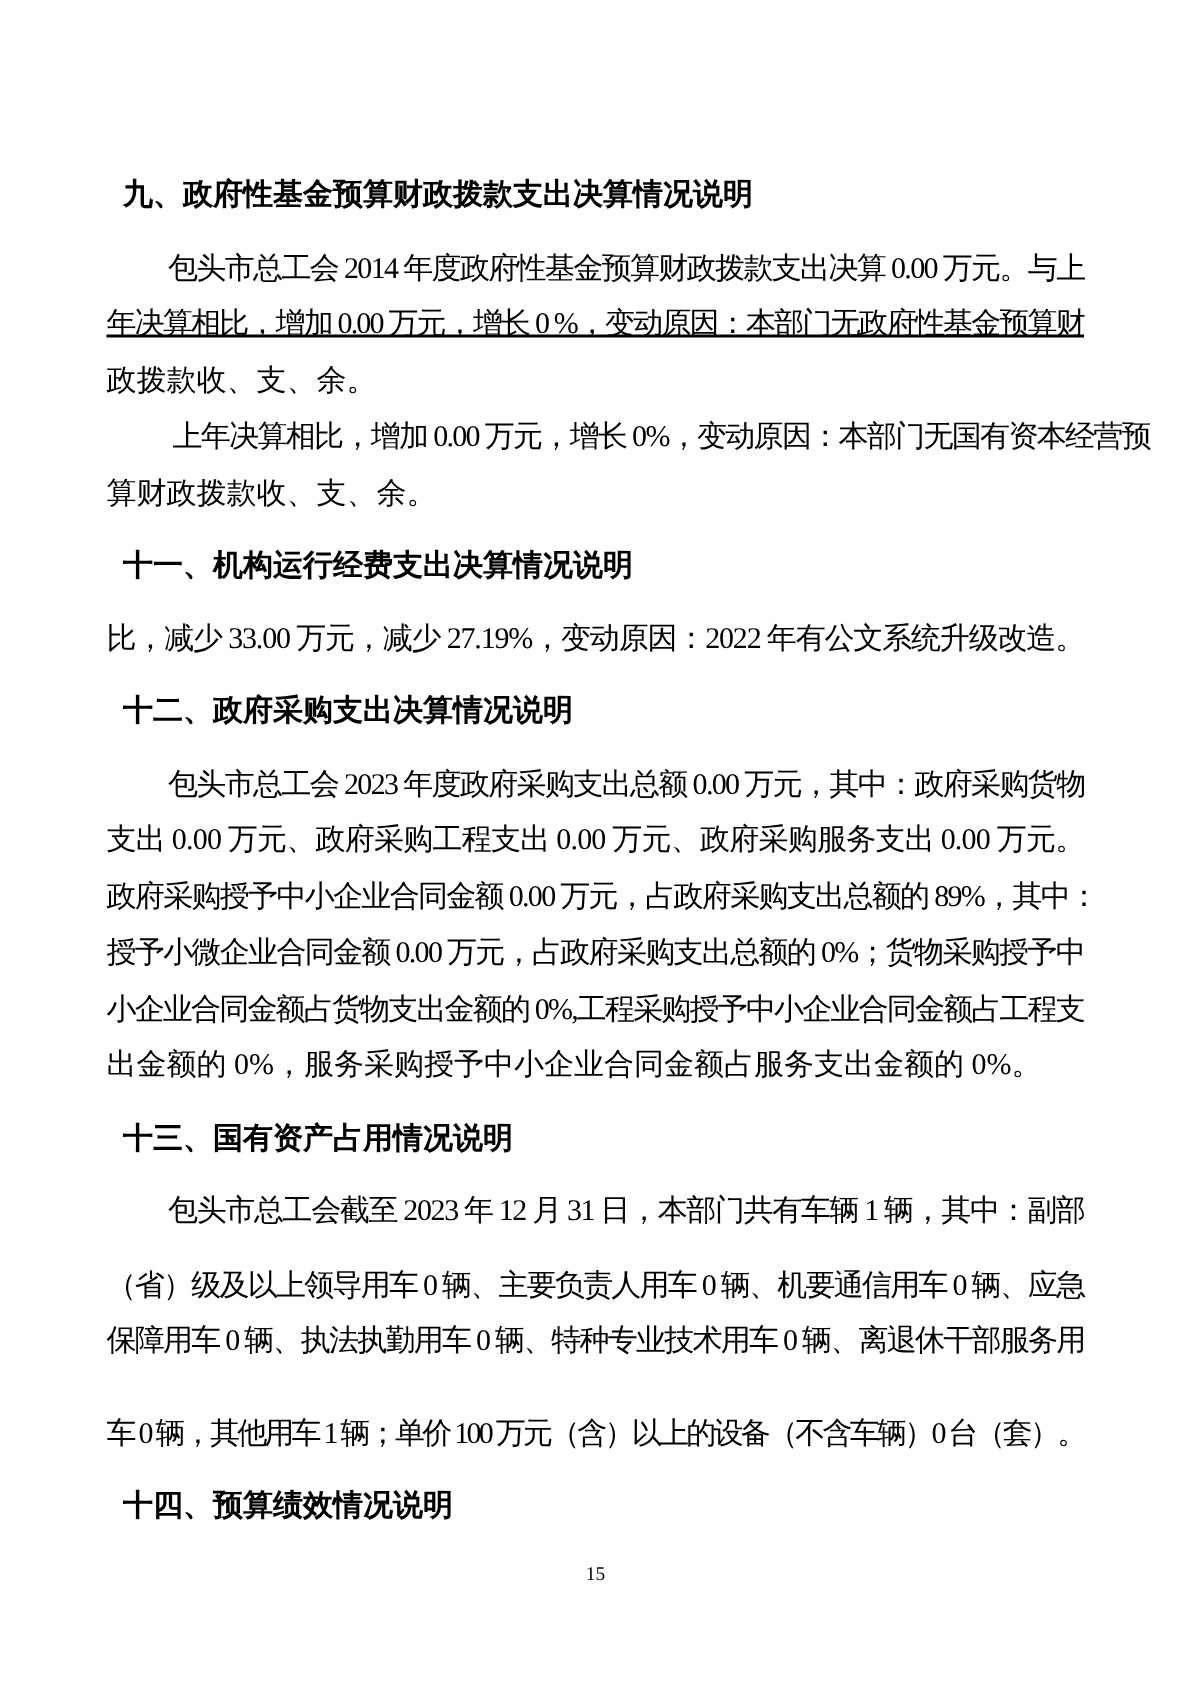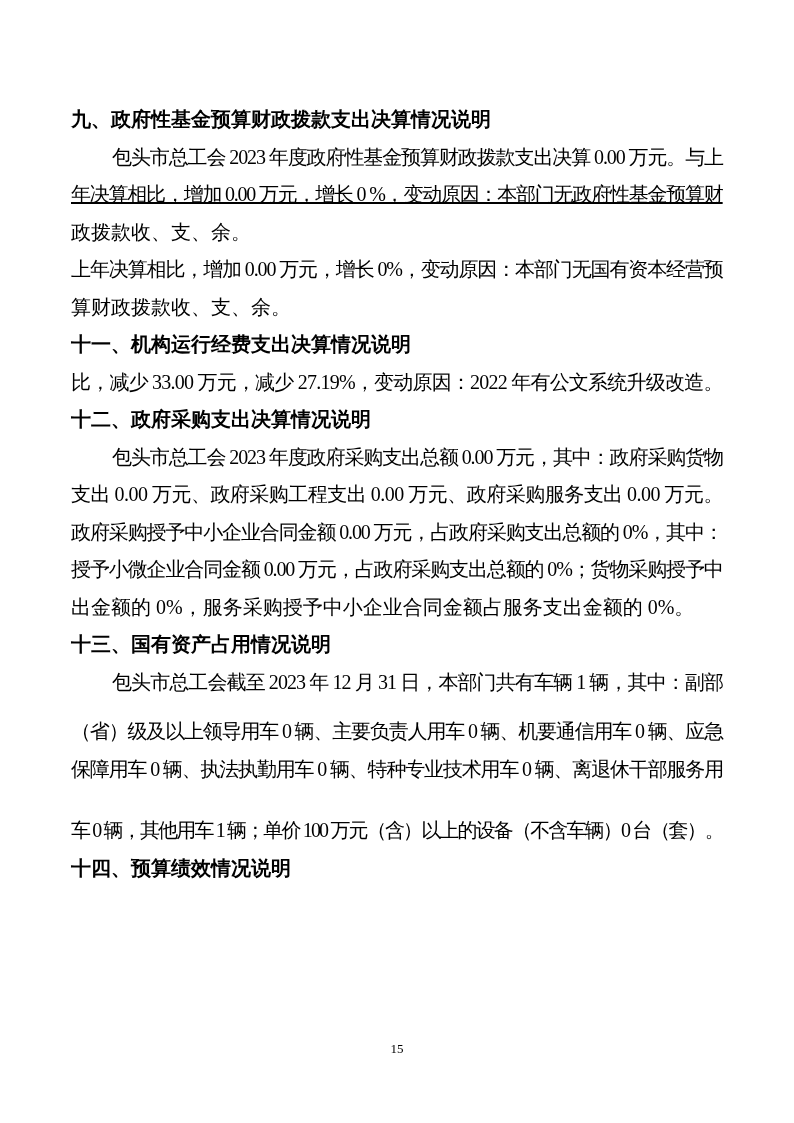--- a/index.html
+++ b/index.html
@@ -19,21 +19,21 @@
   }
   .ln {
     margin: 0; padding: 0;
     font-size: 20px;
     line-height: 37.5px;
     height: 37.5px;
     white-space: nowrap;
     font-family: "Liberation Serif", serif;
   }
   .hd {
-    margin: 0; padding: 0;
+    margin: 11px; padding: 0;
     font-size: 20px;
     line-height: 37.5px;
     height: 37.5px;
     font-weight: bold;
     font-family: "Liberation Sans", sans-serif;
     white-space: nowrap;
   }
   .indent { text-indent: 41px; }
   .pageno {
     position: absolute;
@@ -46,41 +46,42 @@
   }
 </style>
 </head>
 <body>
 
 <div class="page">
   <div class="content">
 
     <section>
       <div class="hd">九、政府性基金预算财政拨款支出决算情况说明</div>
-      <p class="ln fit indent" style="letter-spacing: -1.1px;">包头市总工会 2023 年度政府性基金预算财政拨款支出决算 0.00 万元。与上</p>
+      <p class="ln fit indent" style="letter-spacing: -1.1px;">包头市总工会 2014 年度政府性基金预算财政拨款支出决算 0.00 万元。与上</p>
       <p class="ln fit" style="letter-spacing: -1.22px; text-decoration: underline;">年决算相比，增加 0.00 万元，增长 0 %，变动原因：本部门无政府性基金预算财</p>
       <p class="ln last" style="letter-spacing: 0px;">政拨款收、支、余。</p>
     </section>
 
     <section>
-      <p class="ln fit" style="letter-spacing: -1.125px;">上年决算相比，增加 0.00 万元，增长 0%，变动原因：本部门无国有资本经营预</p>
+      <p class="ln fit" style="letter-spacing: -1.125px; margin-left: 44px;">上年决算相比，增加 0.00 万元，增长 0%，变动原因：本部门无国有资本经营预</p>
       <p class="ln last" style="letter-spacing: 0px;">算财政拨款收、支、余。</p>
     </section>
 
     <section>
       <div class="hd">十一、机构运行经费支出决算情况说明</div>
       <p class="ln last" style="letter-spacing: -0.778px;">比，减少 33.00 万元，减少 27.19%，变动原因：2022 年有公文系统升级改造。</p>
     </section>
 
     <section>
       <div class="hd">十二、政府采购支出决算情况说明</div>
       <p class="ln fit indent" style="letter-spacing: -1.1px;">包头市总工会 2023 年度政府采购支出总额 0.00 万元，其中：政府采购货物</p>
       <p class="ln fit" style="letter-spacing: -0.511px;">支出 0.00 万元、政府采购工程支出 0.00 万元、政府采购服务支出 0.00 万元。</p>
-      <p class="ln fit" style="letter-spacing: -1.125px;">政府采购授予中小企业合同金额 0.00 万元，占政府采购支出总额的 0%，其中：</p>
+      <p class="ln fit" style="letter-spacing: -1.125px;">政府采购授予中小企业合同金额 0.00 万元，占政府采购支出总额的 89%，其中：</p>
       <p class="ln fit" style="letter-spacing: -1.125px;">授予小微企业合同金额 0.00 万元，占政府采购支出总额的 0%；货物采购授予中</p>
+      <p class="ln fit" style="letter-spacing: -1.216px;">小企业合同金额占货物支出金额的 0%,工程采购授予中小企业合同金额占工程支</p>
       <p class="ln last" style="letter-spacing: 0px;">出金额的 0%，服务采购授予中小企业合同金额占服务支出金额的 0%。</p>
     </section>
 
     <section>
       <div class="hd">十三、国有资产占用情况说明</div>
       <p class="ln fit indent" style="letter-spacing: -0.907px;">包头市总工会截至 2023 年 12 月 31 日，本部门共有车辆 1 辆，其中：副部</p>
       <p class="ln fit" style="letter-spacing: -1.171px; margin-top: 12px;">（省）级及以上领导用车 0 辆、主要负责人用车 0 辆、机要通信用车 0 辆、应急</p>
       <p class="ln fit" style="letter-spacing: -1.171px;">保障用车 0 辆、执法执勤用车 0 辆、特种专业技术用车 0 辆、离退休干部服务用</p>
       <p class="ln last" style="letter-spacing: -1.844px; margin-top: 24px;">车 0 辆，其他用车 1 辆；单价 100 万元（含）以上的设备（不含车辆）0 台（套）。</p>
     </section>

